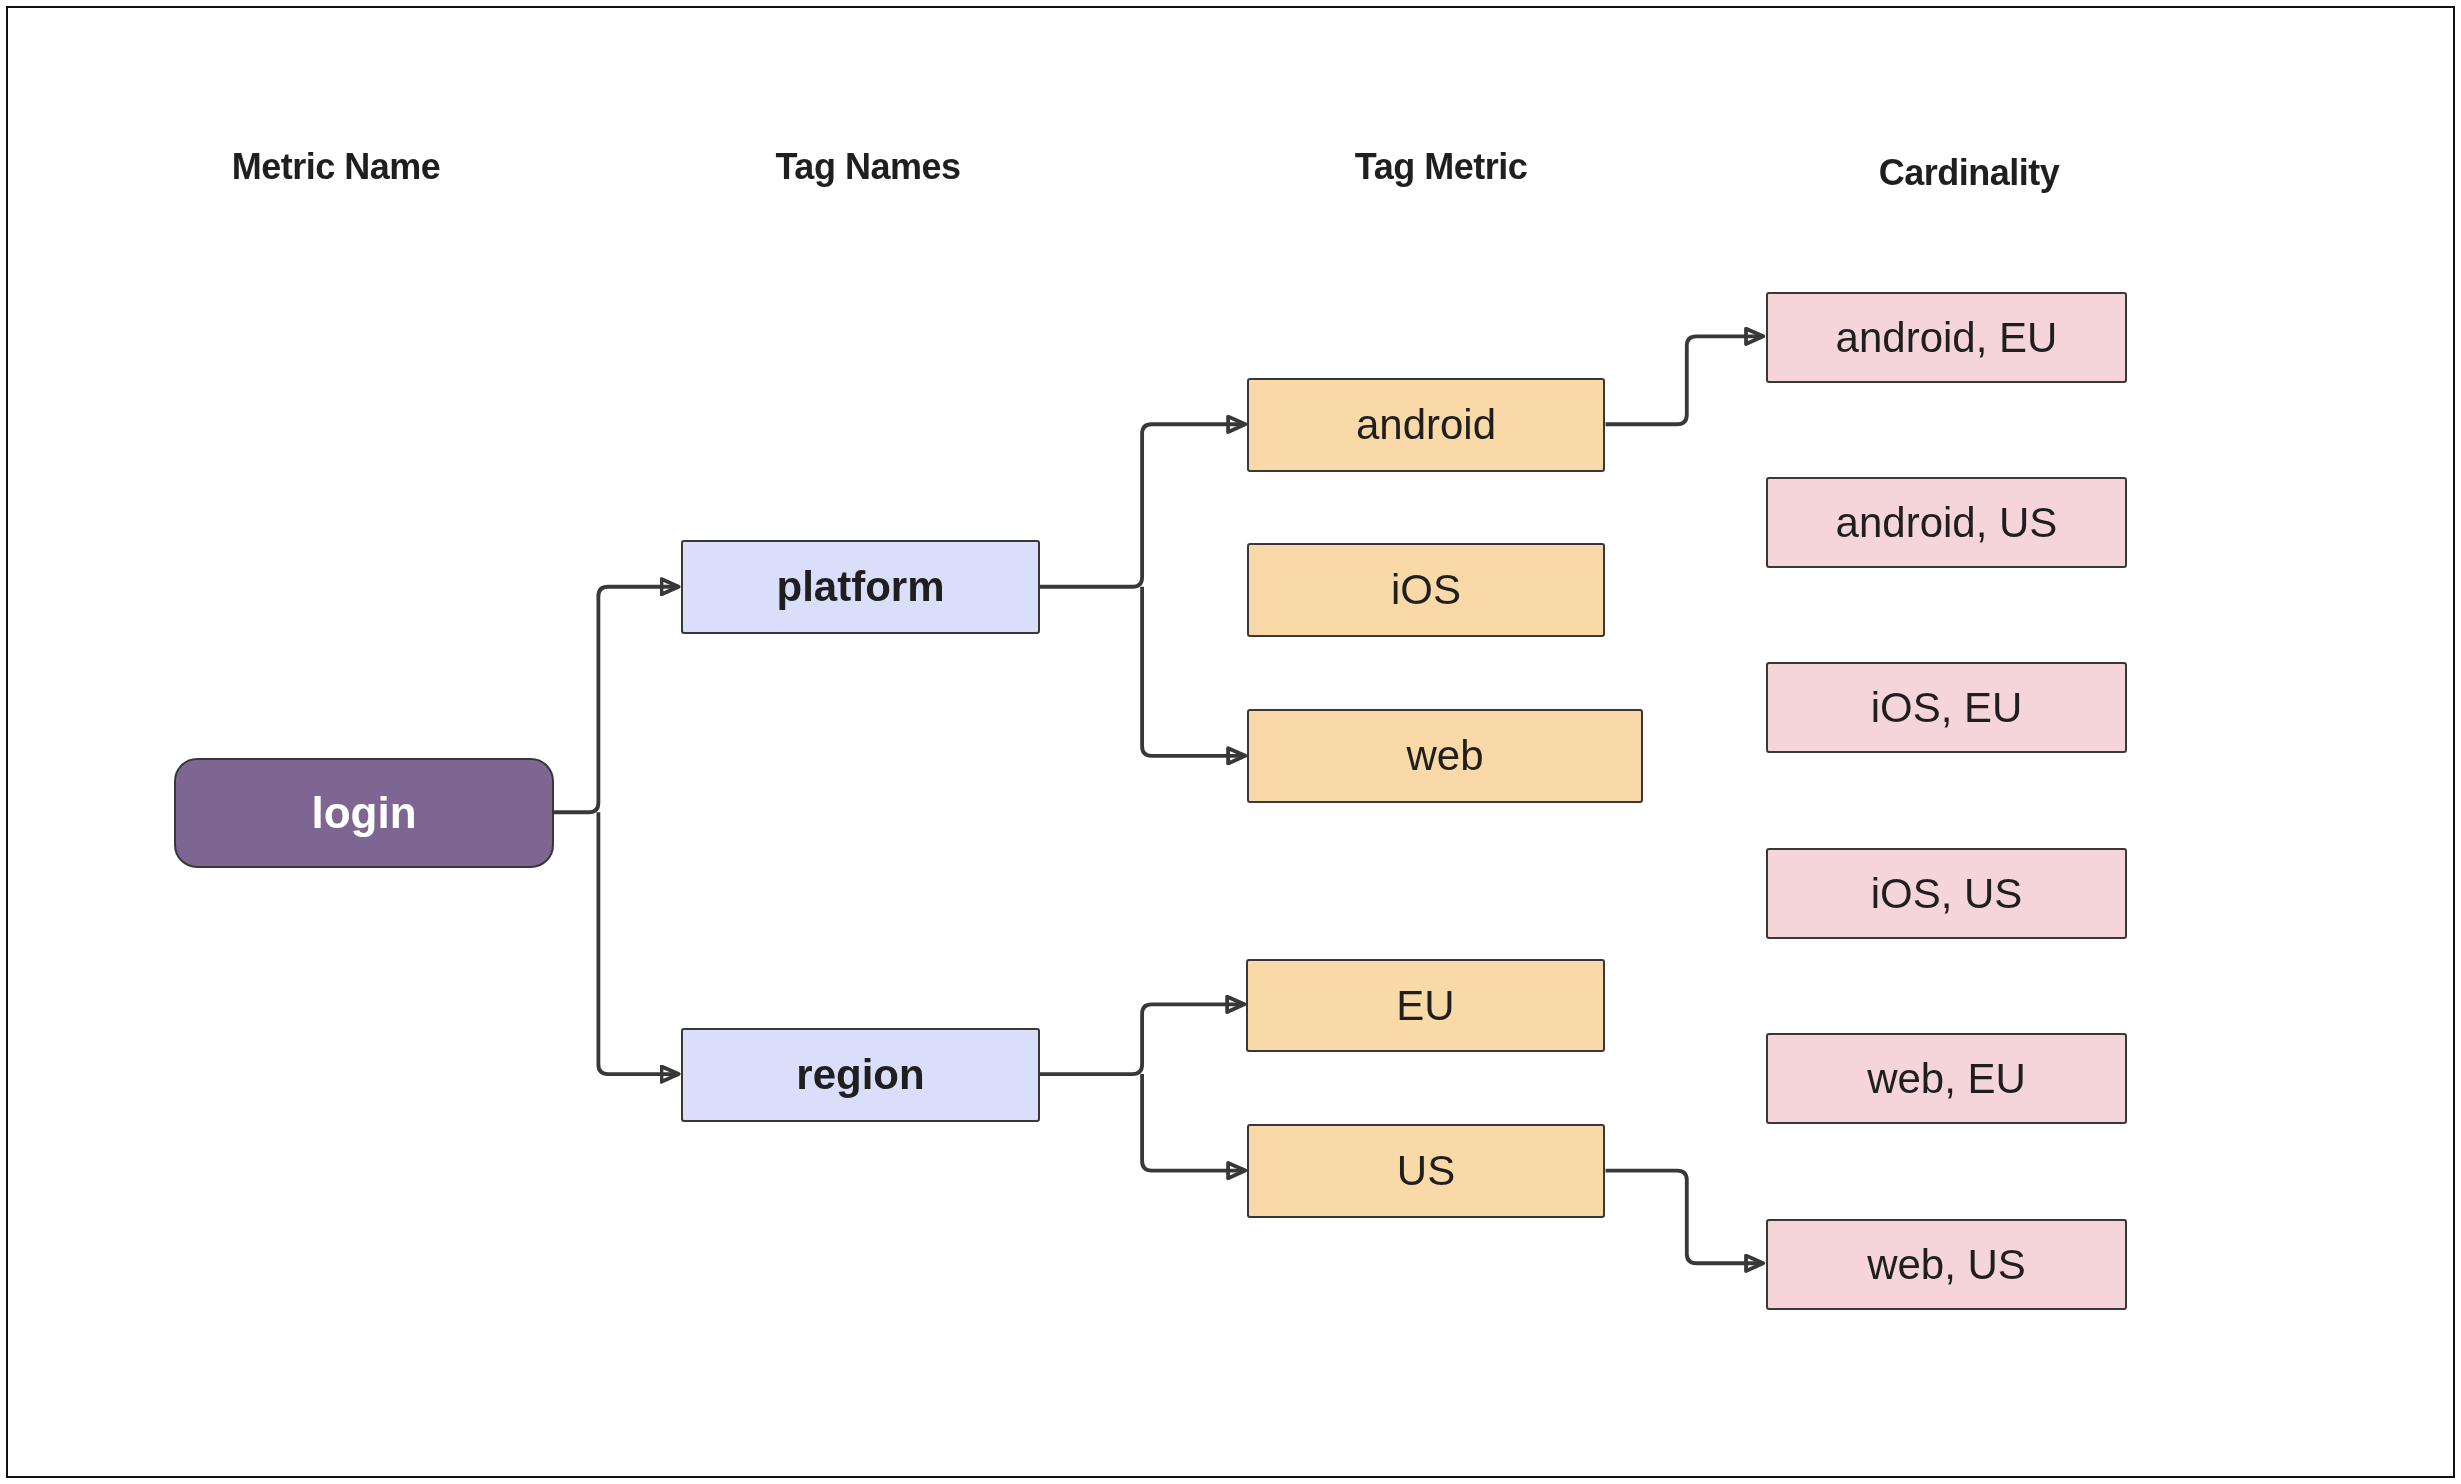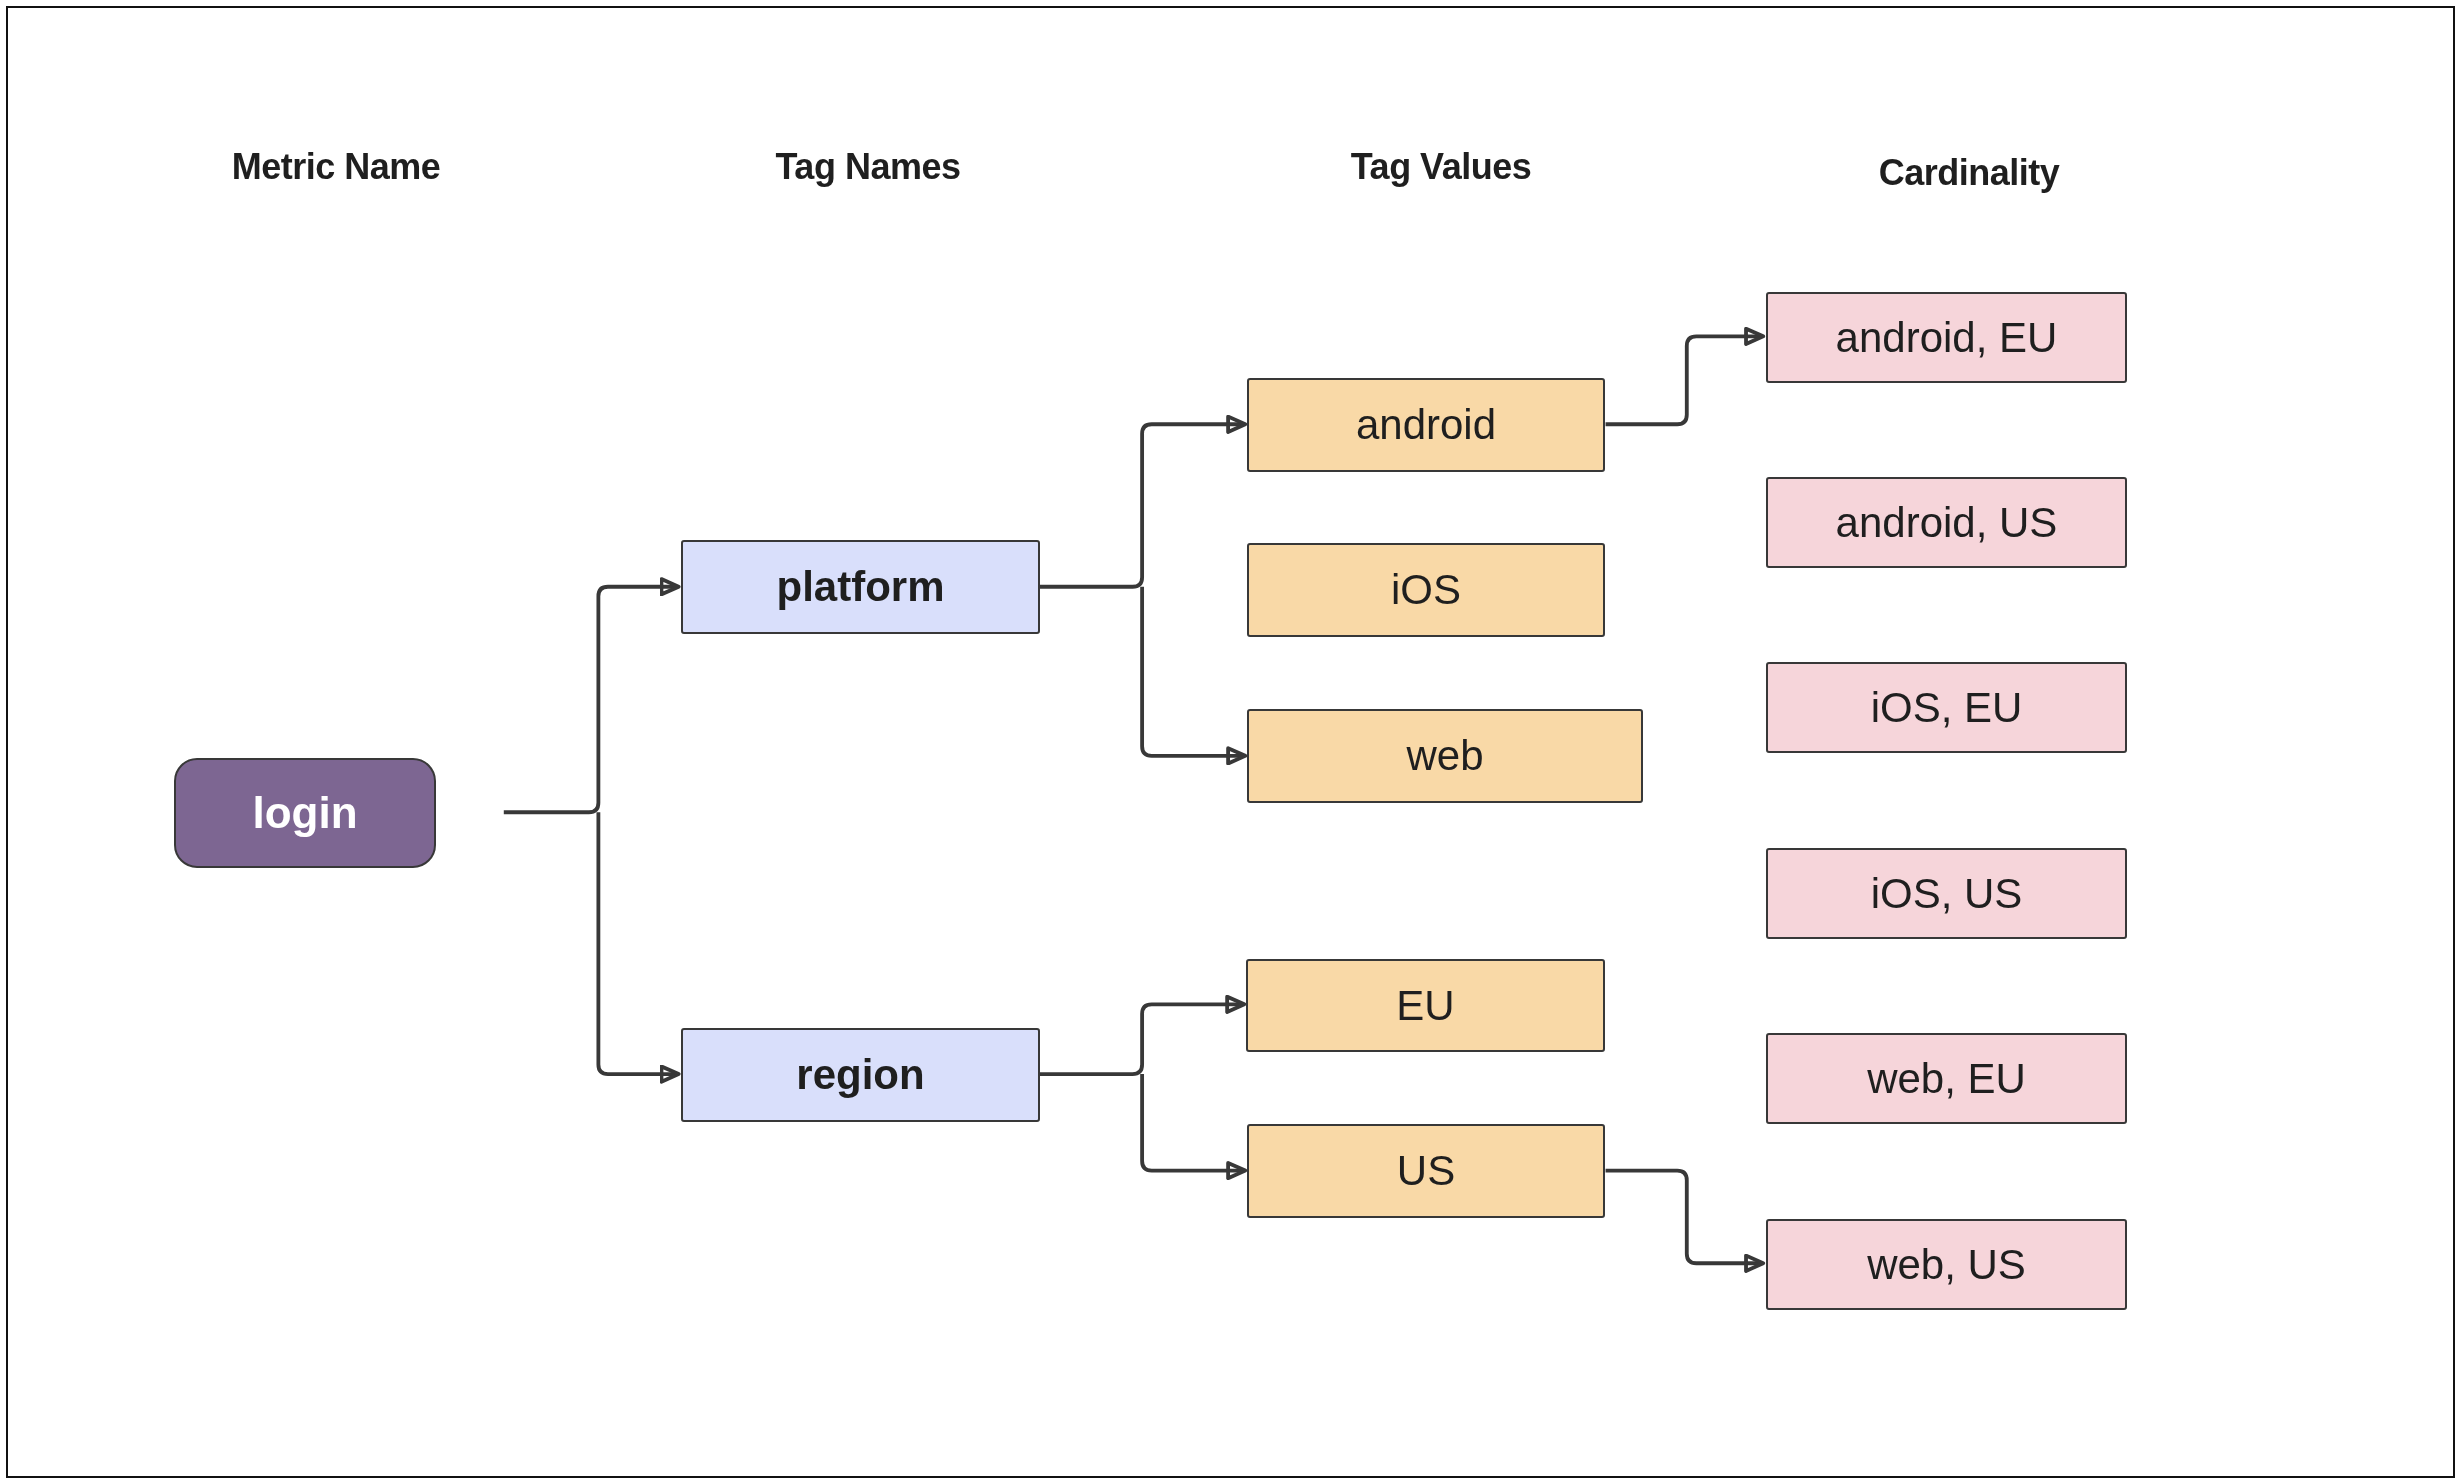--- a/index.html
+++ b/index.html
@@ -53,40 +53,40 @@
   .node.tagvalue{background:var(--tagvalue_fill,#F9D9A7);}
   .node.cardinality{background:var(--cardinality_fill,#F6D5DA);}
 </style>
 </head>
 <body>
 
 <div class="canvas">
 
   <div class="col-header" style="left:336px;top:149px">Metric Name</div>
   <div class="col-header" style="left:868px;top:149px">Tag Names</div>
-  <div class="col-header" style="left:1441px;top:149px">Tag Values</div>
+  <div class="col-header" style="left:1441px;top:149px">Tag Metric</div>
   <div class="col-header" style="left:1969px;top:155px">Cardinality</div>
 
   <svg class="edges" width="2461" height="1484" viewBox="0 0 2575 1553">
     <defs>
       <marker id="arrow" markerUnits="userSpaceOnUse" markerWidth="24" markerHeight="20" refX="18" refY="10" orient="auto">
         <path d="M2,2 L20,10 L2,18 Z" fill="#383838" stroke="none"></path>
       </marker>
     </defs>
     <path d="M527 850 H616 Q626 850 626 840 V624 Q626 614 636 614 H708" marker-end="url(#arrow)"></path>
     <path d="M626 850 V1114 Q626 1124 636 1124 H708" marker-end="url(#arrow)"></path>
     <path d="M1088 614 H1185 Q1195 614 1195 604 V454 Q1195 444 1205 444 H1301" marker-end="url(#arrow)"></path>
     <path d="M1195 614 V781 Q1195 791 1205 791 H1301" marker-end="url(#arrow)"></path>
     <path d="M1088 1124 H1185 Q1195 1124 1195 1114 V1061 Q1195 1051 1205 1051 H1300" marker-end="url(#arrow)"></path>
     <path d="M1195 1124 V1215 Q1195 1225 1205 1225 H1301" marker-end="url(#arrow)"></path>
     <path d="M1680 444 H1755 Q1765 444 1765 434 V362 Q1765 352 1775 352 H1843" marker-end="url(#arrow)"></path>
     <path d="M1680 1225 H1755 Q1765 1225 1765 1235 V1312 Q1765 1322 1775 1322 H1843" marker-end="url(#arrow)"></path>
   </svg>
 
-  <div class="node metric" style="left:174px;top:758px;width:262px;height:110px">
+  <div class="node metric" style="left:174px;top:758px;width:380px;height:110px">
     <span>login</span>
   </div>
 
   <div class="node tagname" style="left:681px;top:540px;width:359px;height:94px">
     <span>platform</span>
   </div>
   <div class="node tagname" style="left:681px;top:1028px;width:359px;height:94px">
     <span>region</span>
   </div>
 

